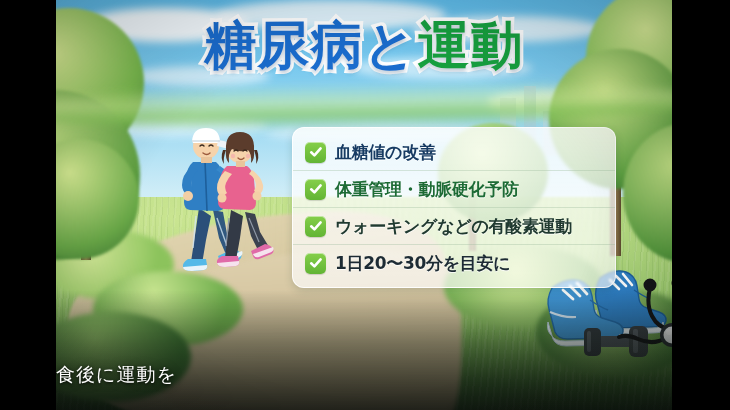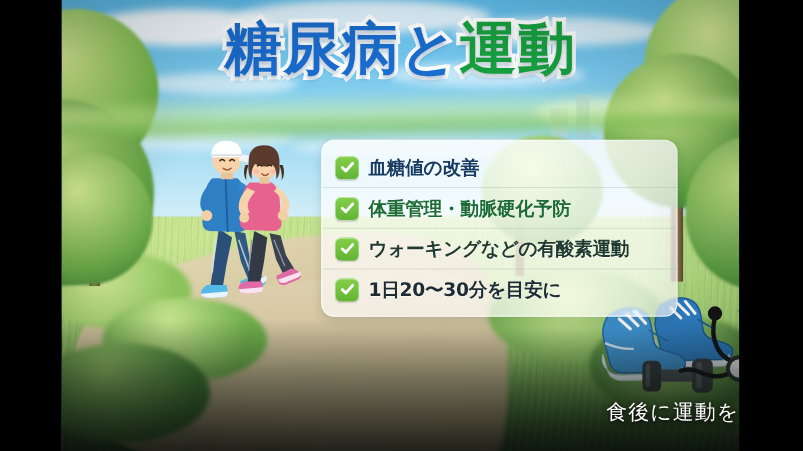--- a/index.html
+++ b/index.html
@@ -301,21 +301,21 @@
     inset: 0;
     background:
       radial-gradient(ellipse at 50% 55%, rgba(0,0,0,0) 52%, rgba(0,0,0,.22) 100%);
     z-index: 36;
     pointer-events: none;
   }
   #caption {
     position: absolute;
     left: 0; bottom: 22px;
     width: 100%;
-    text-align: right;
+    text-align: left;
     z-index: 45;
     font-family: "DejaVu Sans", "Liberation Sans", sans-serif;
     font-size: 19px;
     font-weight: normal;
     color: #ffffff;
     letter-spacing: 1px;
     text-shadow: 0 1px 3px rgba(0,0,0,.85), 0 0 8px rgba(0,0,0,.6);
   }
 </style>
 </head>

